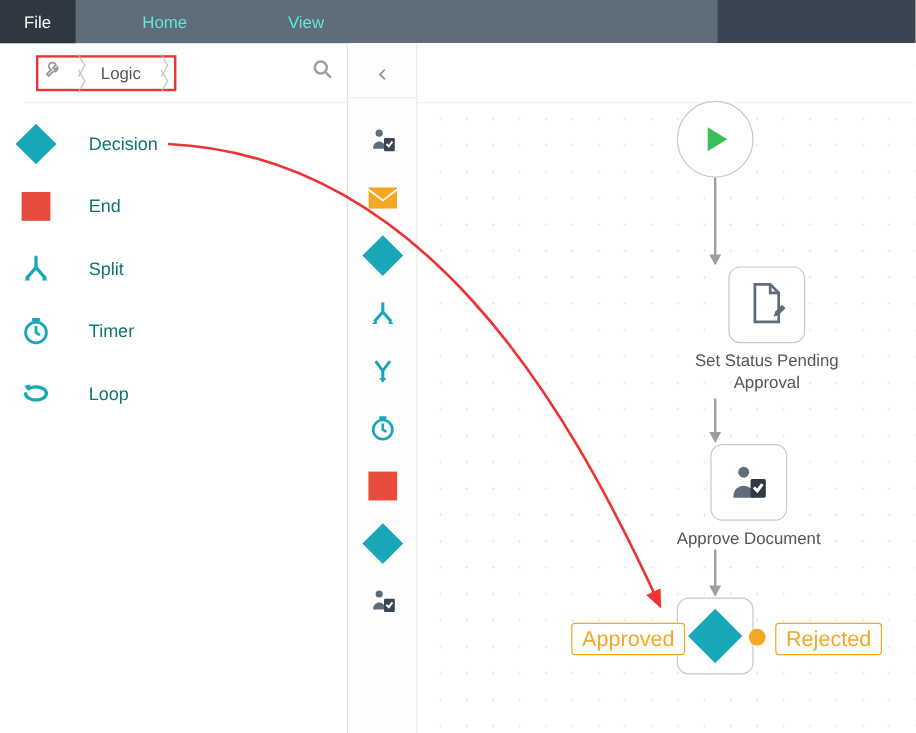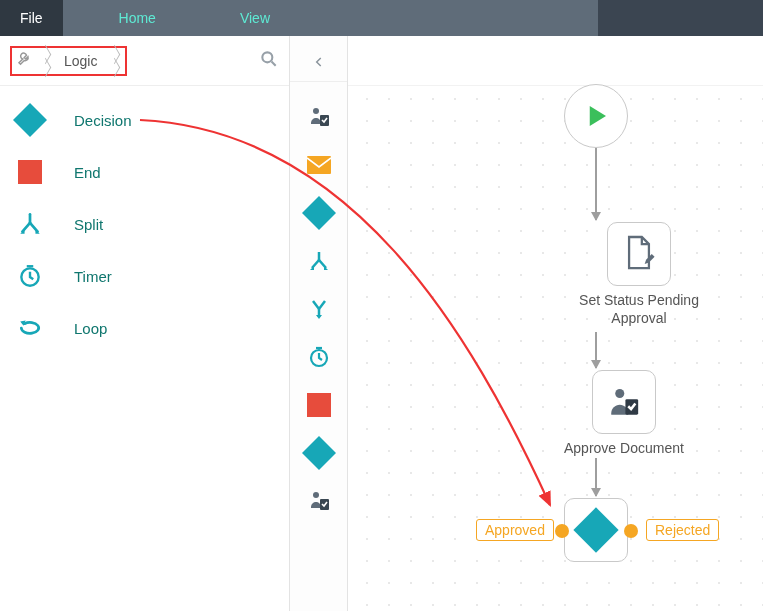--- a/index.html
+++ b/index.html
@@ -6,21 +6,21 @@
 html, body { width: 763px; height: 611px; overflow: hidden; background: #fff; }
 
 .menubar { height: 36px; background: #5f6c79; display: flex; align-items: stretch; gap: 28px; }
 .menubar .item { color: #5eead4; font-size: 14px; padding: 0 28px; display: flex; align-items: center; cursor: pointer; }
 .menubar .item.active { background: #2f3841; color: #fff; font-weight: 500; padding: 0 20px; }
 .menubar .spacer { width: 165px; background: #3b4551; }
 
 .body { display: flex; height: calc(100% - 36px); }
 
 .sidebar { width: 290px; border-right: 1px solid #e3e3e3; display: flex; flex-direction: column; }
-.crumbbar { height: 50px; display: flex; align-items: center; padding: 6px 10px; border-bottom: 1px solid #eee; }
+.crumbbar { height: 50px; display: flex; align-items: center; padding: 6px 10px; border-bottom: 1px solid #eee; margin-left: 20px; }
 .crumb { display: flex; align-items: center; border: 2px solid #e33; height: 30px; padding: 0 4px 0 4px; gap: 6px; }
 .crumb .wrench { color: #999; }
 .crumb .chev { width: 12px; height: 28px; position: relative; }
 .crumb .chev::before { content:""; position:absolute; left:0; top:2px; width:10px; height:10px; border-top:1px solid #bbb; border-right:1px solid #bbb; transform: rotate(45deg) skew(15deg,15deg); }
 .crumb .chev::after { content:""; position:absolute; left:0; bottom:2px; width:10px; height:10px; border-bottom:1px solid #bbb; border-right:1px solid #bbb; transform: rotate(-45deg) skew(-15deg,-15deg); }
 .crumb .lbl { color: #555; font-size: 14px; padding: 0 6px; }
 .magnify { margin-left: auto; color: #9aa; }
 
 .list { padding: 8px 0; }
 .li { display: flex; align-items: center; gap: 30px; padding: 12px 16px; cursor: grab; color: #0f766e; font-size: 15px; }
@@ -34,21 +34,21 @@
 
 .node { position:absolute; display:flex; flex-direction:column; align-items:center; }
 .box { width:64px; height:64px; border:1px solid #c9c9c9; border-radius:10px; background:#fff; display:flex; align-items:center; justify-content:center; }
 .nodelabel { margin-top:6px; font-size:14px; color:#555; text-align:center; max-width:150px; line-height:1.25; }
 
 .edge { position:absolute; background:#9e9e9e; }
 .edge.v { width:2px; }
 .edge .arrowdown { position:absolute; bottom:-1px; left:-4px; width:0; height:0; border-left:5px solid transparent; border-right:5px solid transparent; border-top:9px solid #9e9e9e; }
 
 .port { position:absolute; width:14px; height:14px; border-radius:50%; background:#f5a623; }
-.tag { position:absolute; font-size:14px; color:#f5a623; border:1px solid #f5a623; border-radius:3px; padding:2px 8px; background:#fff; }
+.tag { position:absolute; font-size:18px; color:#f5a623; border:1px solid #f5a623; border-radius:3px; padding:2px 8px; background:#fff; }
 
 .redarc { position:absolute; pointer-events:none; }
 
 
 .diamond { width:24px; height:24px; background:#17a7b7; transform:rotate(45deg); }
 .diamond.big { width:32px; height:32px; }
 .square-red { width:24px; height:24px; background:#e74c3c; }
 </style>
 </head>
 <body>

